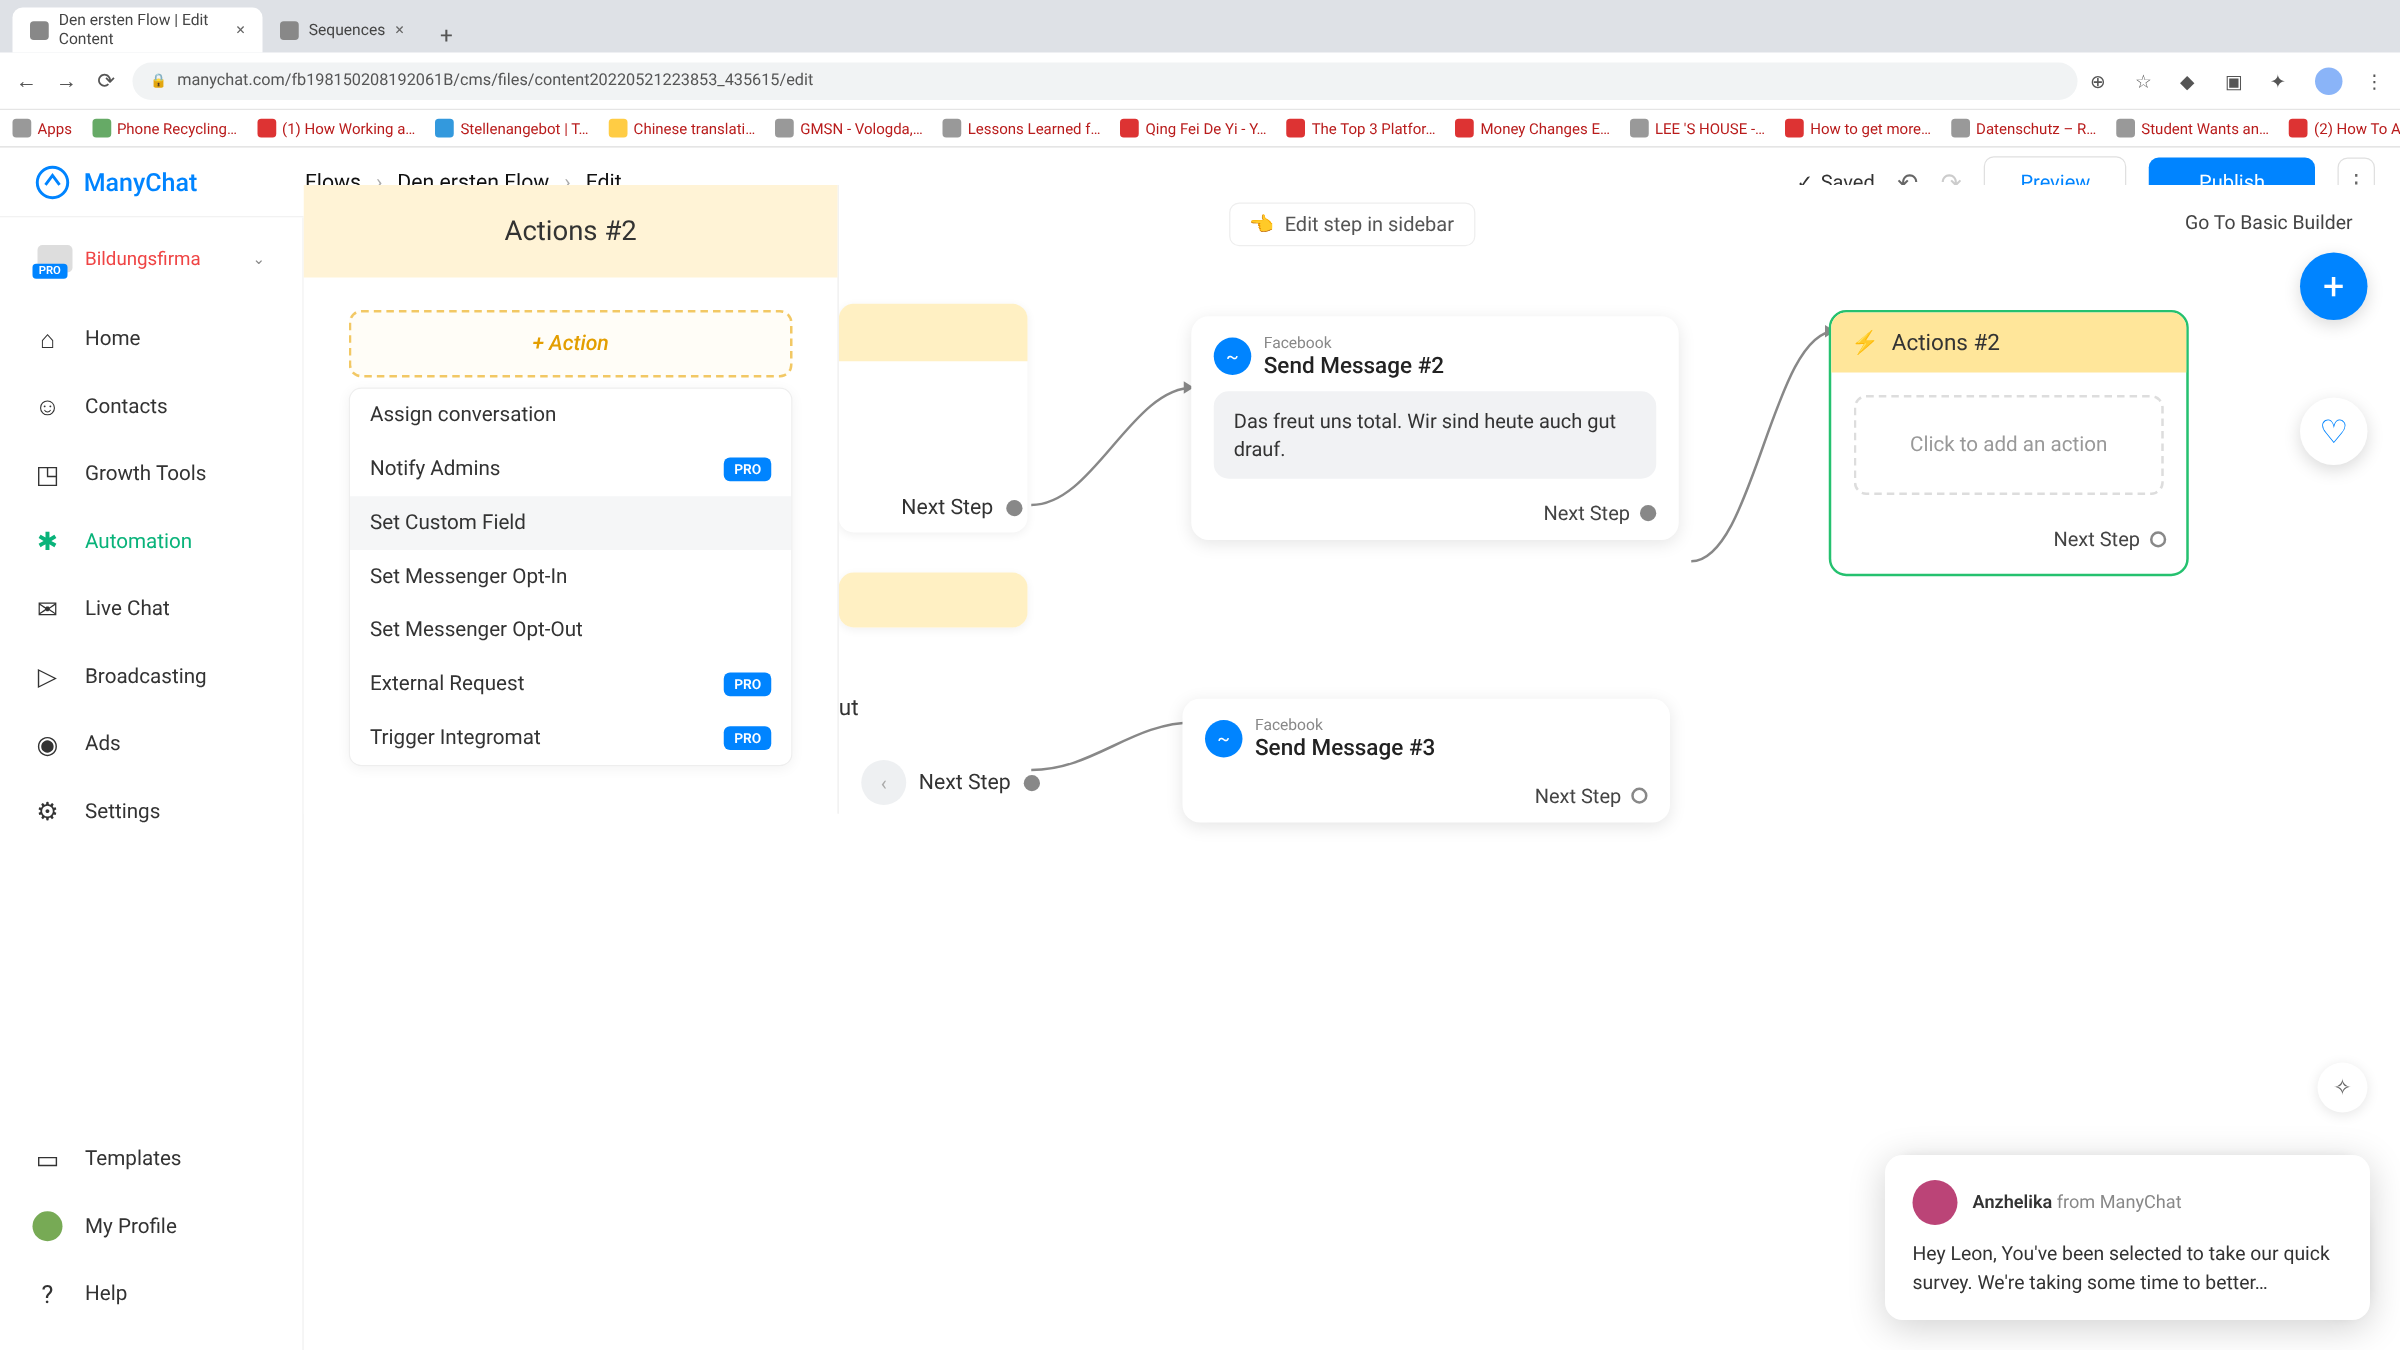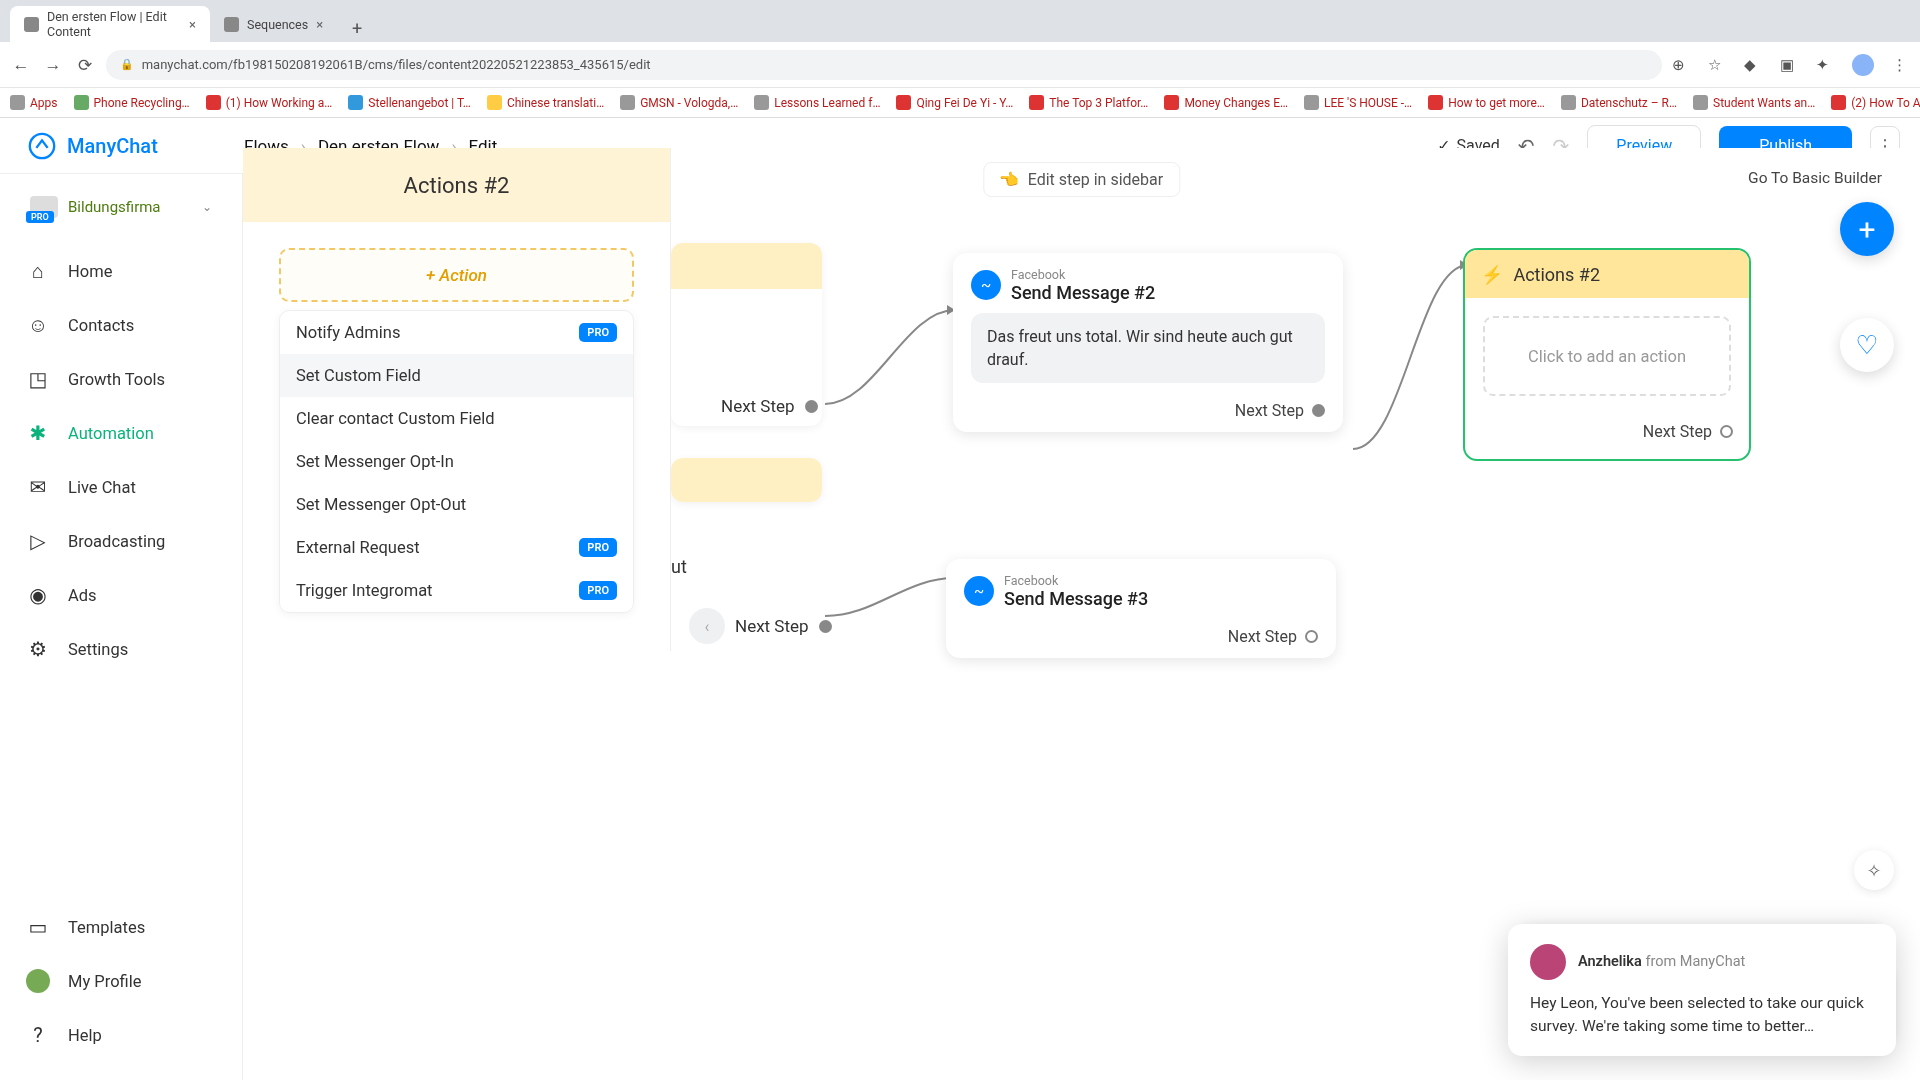--- a/index.html
+++ b/index.html
@@ -42,21 +42,21 @@
 .redo-btn { font-size: 20px; color: #ccc; }
 .preview-btn { padding: 10px 28px; border: 1px solid #e0e0e0; border-radius: 8px; color: #0084ff; font-size: 16px; background: #fff; }
 .publish-btn { padding: 10px 40px; background: #0084ff; color: #fff; border: none; border-radius: 8px; font-size: 16px; }
 .more-btn { padding: 8px 4px; font-size: 18px; color: #666; border: 1px solid #e0e0e0; border-radius: 8px; width: 30px; text-align: center; }
 
 
 .sidebar { position: absolute; left: 0; top: 174px; bottom: 0; width: 243px; background: #fff; border-right: 1px solid #eee; display: flex; flex-direction: column; }
 .workspace-sel { margin: 14px 20px 10px; padding: 8px 10px; display: flex; align-items: center; gap: 10px; border-radius: 6px; }
 .ws-icon { width: 28px; height: 22px; background: #ddd; border-radius: 4px; position: relative; }
 .pro-badge { position: absolute; bottom: -5px; left: -4px; background: #0084ff; color: #fff; font-size: 9px; padding: 1px 5px; border-radius: 3px; font-weight: 600; }
-.ws-name { font-size: 15px; color: #4d7c0f; flex: 1; }
+.ws-name { font-size: 15px; color: #ef4444; flex: 1; }
 .chev { color: #888; font-size: 12px; }
 .nav-list { flex: 1; padding-top: 8px; }
 .nav-item { display: flex; align-items: center; gap: 18px; padding: 15px 20px 15px 26px; font-size: 16.5px; color: #333; cursor: pointer; }
 .nav-item.active { color: #09b37a; }
 .nav-item .icon { width: 24px; height: 24px; display: flex; align-items: center; justify-content: center; font-size: 20px; }
 .nav-bottom { padding-bottom: 18px; }
 
 
 .action-panel { position: absolute; left: 243px; top: 148px; width: 428px; height: 503px; background: #fff; border-right: 1px solid #eee; z-index: 20; }
 .panel-header { height: 74px; background: #fff3d6; display: flex; align-items: center; justify-content: center; font-size: 22px; color: #333; }
@@ -380,28 +380,28 @@
     </div>
   </div>
 
 </div>
 
 <div class="action-panel">
   <div class="panel-header">Actions #2</div>
   <div class="add-action-btn">+ Action</div>
   <div class="action-menu">
     <div class="action-option">
+        <span>Assign conversation</span>
+      </div>
+    <div class="action-option">
         <span>Notify Admins</span>
         <span class="pro-tag">PRO</span>
       </div>
     <div class="action-option hov">
         <span>Set Custom Field</span>
-      </div>
-    <div class="action-option">
-        <span>Clear contact Custom Field</span>
       </div>
     <div class="action-option">
         <span>Set Messenger Opt-In</span>
       </div>
     <div class="action-option">
         <span>Set Messenger Opt-Out</span>
       </div>
     <div class="action-option">
         <span>External Request</span>
         <span class="pro-tag">PRO</span>

